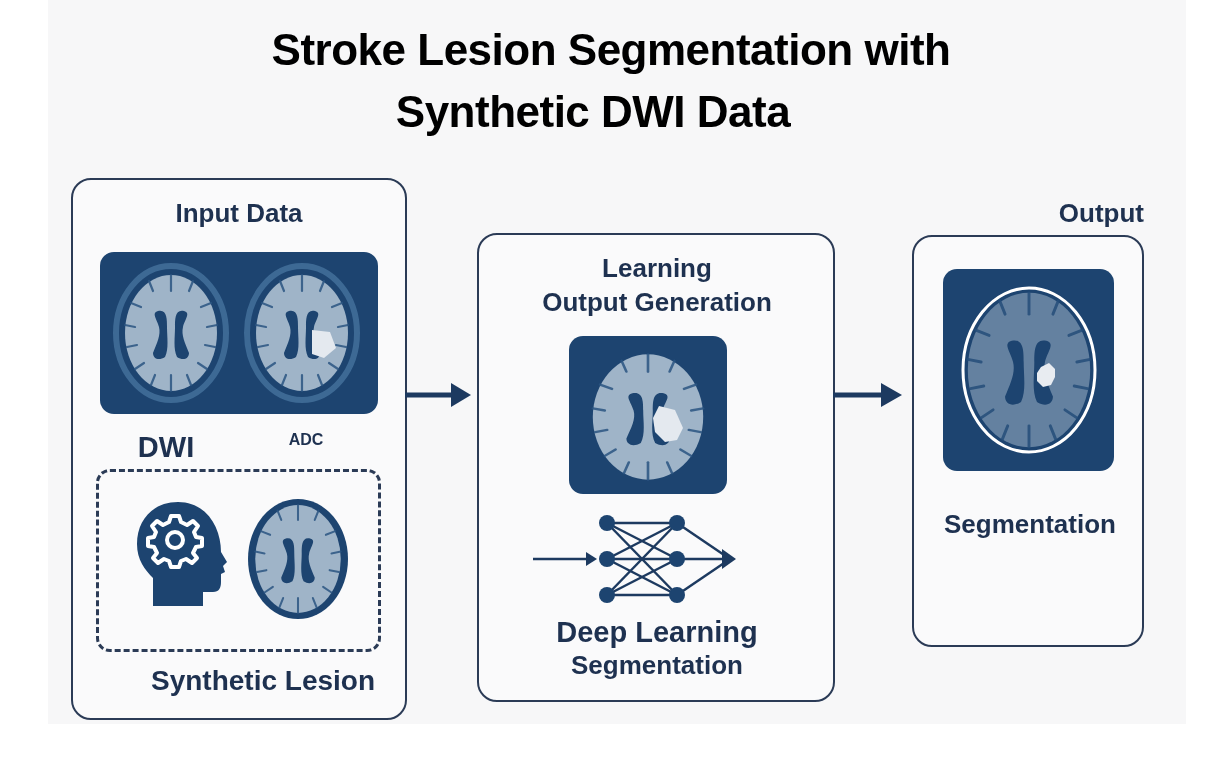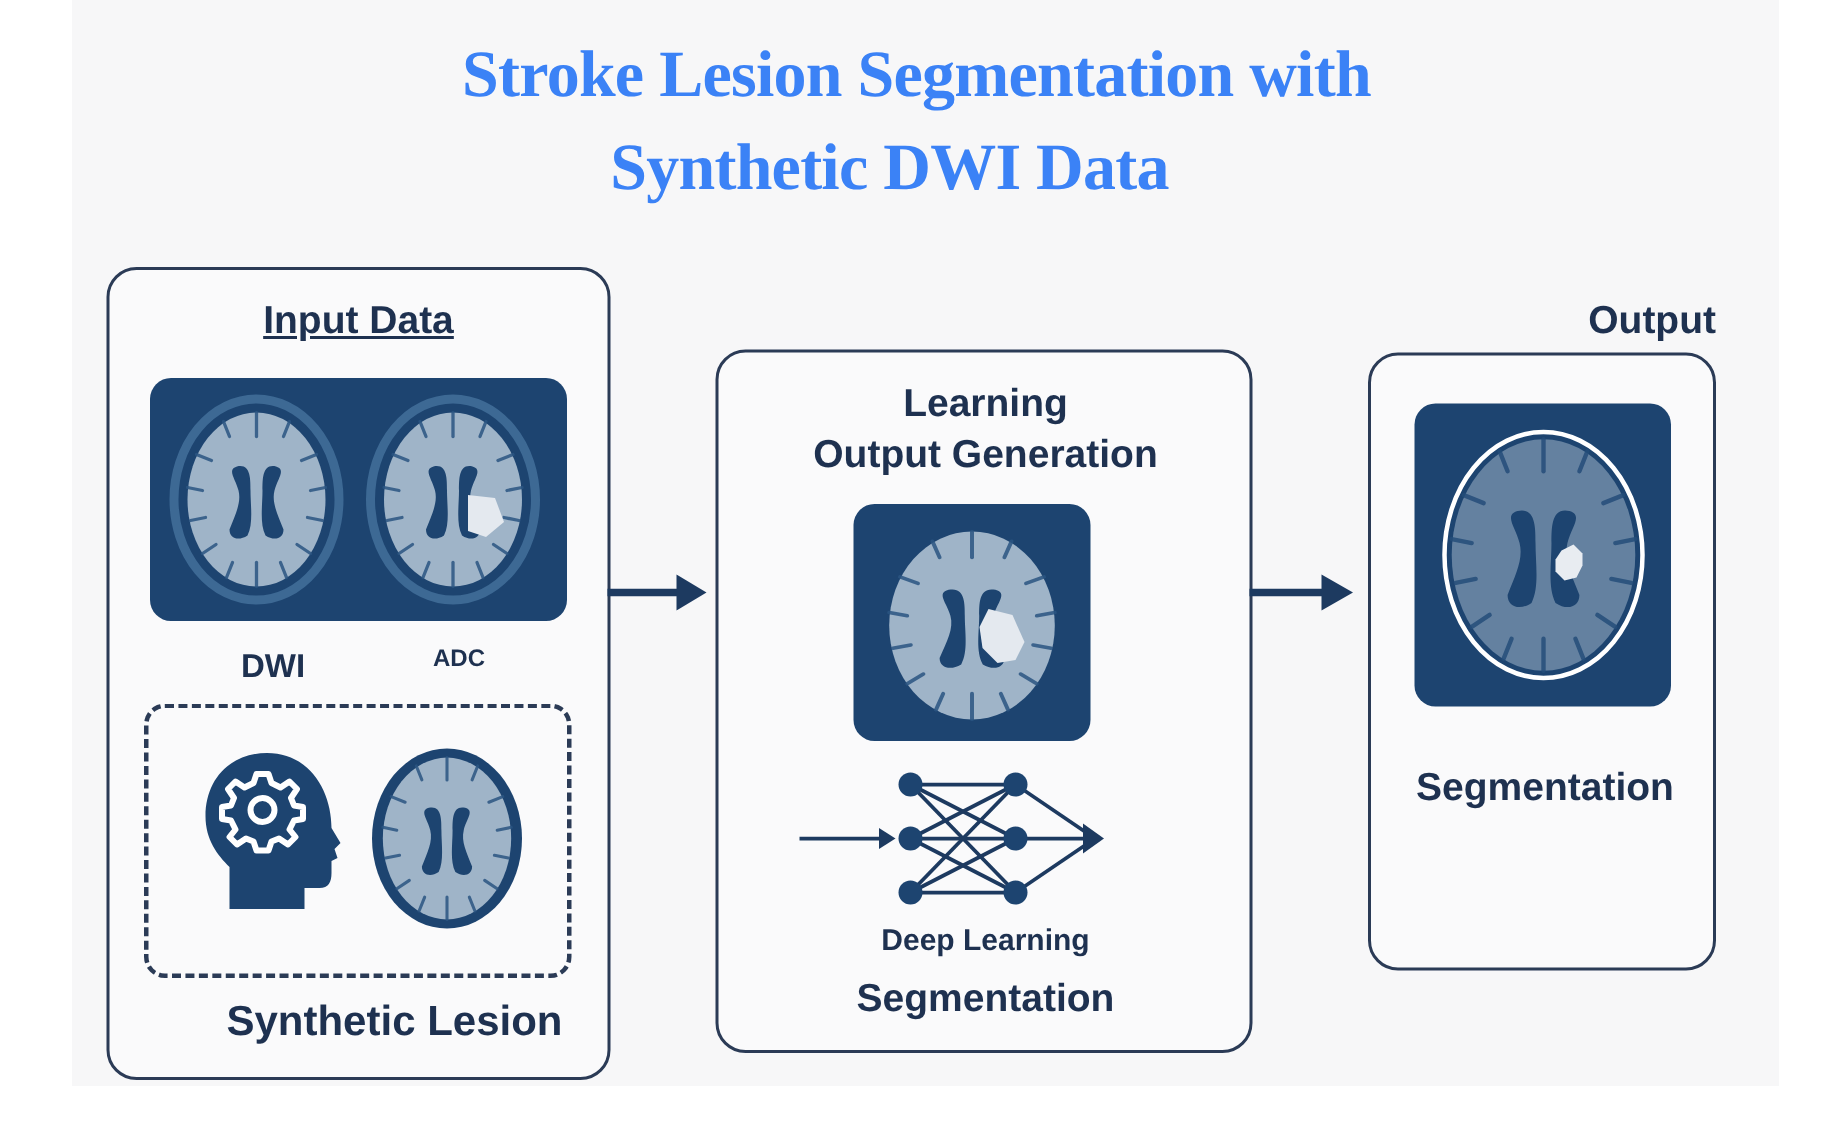--- a/index.html
+++ b/index.html
@@ -1,20 +1,20 @@
 <!DOCTYPE html>
 <html><head>
 <meta charset="utf-8">
 <style>
   html, body { margin:0; padding:0; }
   body { width:1222px; height:764px; background:#ffffff; position:relative; overflow:hidden;
          font-family:"Liberation Sans", "DejaVu Sans", sans-serif; color:#1d3557; }
   .panel { position:absolute; left:48px; top:0; width:1138px; height:724px; background:#f7f7f8; }
   .title { position:absolute; left:0; width:1222px; text-align:center; font-weight:bold;
-           font-size:44px; color:#3b82f6; letter-spacing:-0.5px; line-height:52px;font-family:Liberation Serif, serif; }
+           font-size:44px; color:#000000; letter-spacing:-0.5px; line-height:52px; }
   .title.l1 { top:24px; } .title.l2 { top:86px; left:-18px; }
   .box { position:absolute; border:2px solid #2b3b56; border-radius:20px; background:#fafafb; box-sizing:border-box; }
   .lbl { position:absolute; text-align:center; font-weight:bold; color:#1e3150; }
   .tile { position:absolute; background:#1d4470; border-radius:14px; overflow:hidden; }
   svg { position:absolute; overflow:visible; }
   .dashed { position:absolute; border:3px dashed #2b3b56; border-radius:14px; box-sizing:border-box; }
 </style>
 </head>
 <body>
 
@@ -46,35 +46,35 @@
           <path d="M20 52 L16 42"></path>
       </g>
 
       <path d="M-13 -22 C-4 -24 -4 -14 -4 -6 C-4 4 -2 16 -6 24 C-12 28 -18 26 -18 20 C-14 10 -10 2 -12 -6 C-14 -14 -20 -20 -13 -22 Z" fill="#1d4470"></path>
       <path d="M13 -22 C4 -24 4 -14 4 -6 C4 4 2 16 6 24 C12 28 18 26 18 20 C14 10 10 2 12 -6 C14 -14 20 -20 13 -22 Z" fill="#1d4470"></path>
     </g>
   </defs>
 </svg>
 
 <div class="box" style="left:71px; top:178px; width:336px; height:542px;"></div>
-<div class="lbl" style="left:71px; top:198px; width:336px; font-size:26px;text-decoration:underline;">Input Data</div>
+<div class="lbl" style="left:71px; top:198px; width:336px; font-size:26px;">Input Data</div>
 
 <div class="tile" style="left:100px; top:252px; width:278px; height:162px;">
   <svg width="278" height="162" viewBox="0 0 278 162" style="left:0;top:0;">
     <ellipse cx="71" cy="81" rx="55" ry="67" fill="none" stroke="#3d6994" stroke-width="6"></ellipse>
     <use href="#brain" transform="translate(71 81)"></use>
   </svg>
   <svg width="278" height="162" viewBox="0 0 278 162" style="left:0;top:0;">
     <ellipse cx="202" cy="81" rx="55" ry="67" fill="none" stroke="#3d6994" stroke-width="6"></ellipse>
     <use href="#brain" transform="translate(202 81)"></use>
     <path d="M212 78 L230 80 L236 96 L224 106 L212 102 Z" fill="#e4e9ef"></path>
   </svg>
 </div>
 
-<div class="lbl" style="left:142px; top:431px; width:80px; font-size:22px;">DWI</div>
+<div class="lbl" style="left:126px; top:431px; width:80px; font-size:29px;">DWI</div>
 <div class="lbl" style="left:266px; top:431px; width:80px; font-size:16px;">ADC</div>
 
 <div class="dashed" style="left:96px; top:469px; width:285px; height:183px;"></div>
 
 <svg width="100" height="112" viewBox="0 0 100 112" style="left:133px; top:498px;">
   <path d="M45 4 C20 4 4 22 4 46 C4 62 12 72 20 80 L20 108 L70 108 L70 94 L80 94 C86 94 88 90 88 84 L88 76 L92 74 L90 68 L94 64 L88 54 C88 30 74 4 45 4 Z" fill="#1d4470"></path>
   <g transform="translate(42 42)">
     <g fill="none" stroke="#ffffff" stroke-width="4">
       <circle r="8"></circle>
     </g>
@@ -130,21 +130,21 @@
   <g fill="#1d4470">
     <circle cx="77" cy="14" r="8"></circle>
       <circle cx="77" cy="50" r="8"></circle>
       <circle cx="77" cy="86" r="8"></circle>
     <circle cx="147" cy="14" r="8"></circle>
       <circle cx="147" cy="50" r="8"></circle>
       <circle cx="147" cy="86" r="8"></circle>
   </g>
 </svg>
 
-<div class="lbl" style="left:477px; top:616px; width:360px; font-size:20px;">Deep Learning</div>
+<div class="lbl" style="left:477px; top:616px; width:360px; font-size:29px;">Deep Learning</div>
 <div class="lbl" style="left:477px; top:650px; width:360px; font-size:26px;">Segmentation</div>
 
 <svg width="75" height="30" viewBox="0 0 75 30" style="left:833px; top:380px;">
   <line x1="0" y1="15" x2="52" y2="15" stroke="#1d3a60" stroke-width="5"></line>
   <path d="M48 3 L69 15 L48 27 Z" fill="#1d3a60"></path>
 </svg>
 
 <div class="lbl" style="left:912px; top:198px; width:232px; font-size:26px;text-align:right;">Output</div>
 <div class="box" style="left:912px; top:235px; width:232px; height:412px;"></div>
 

